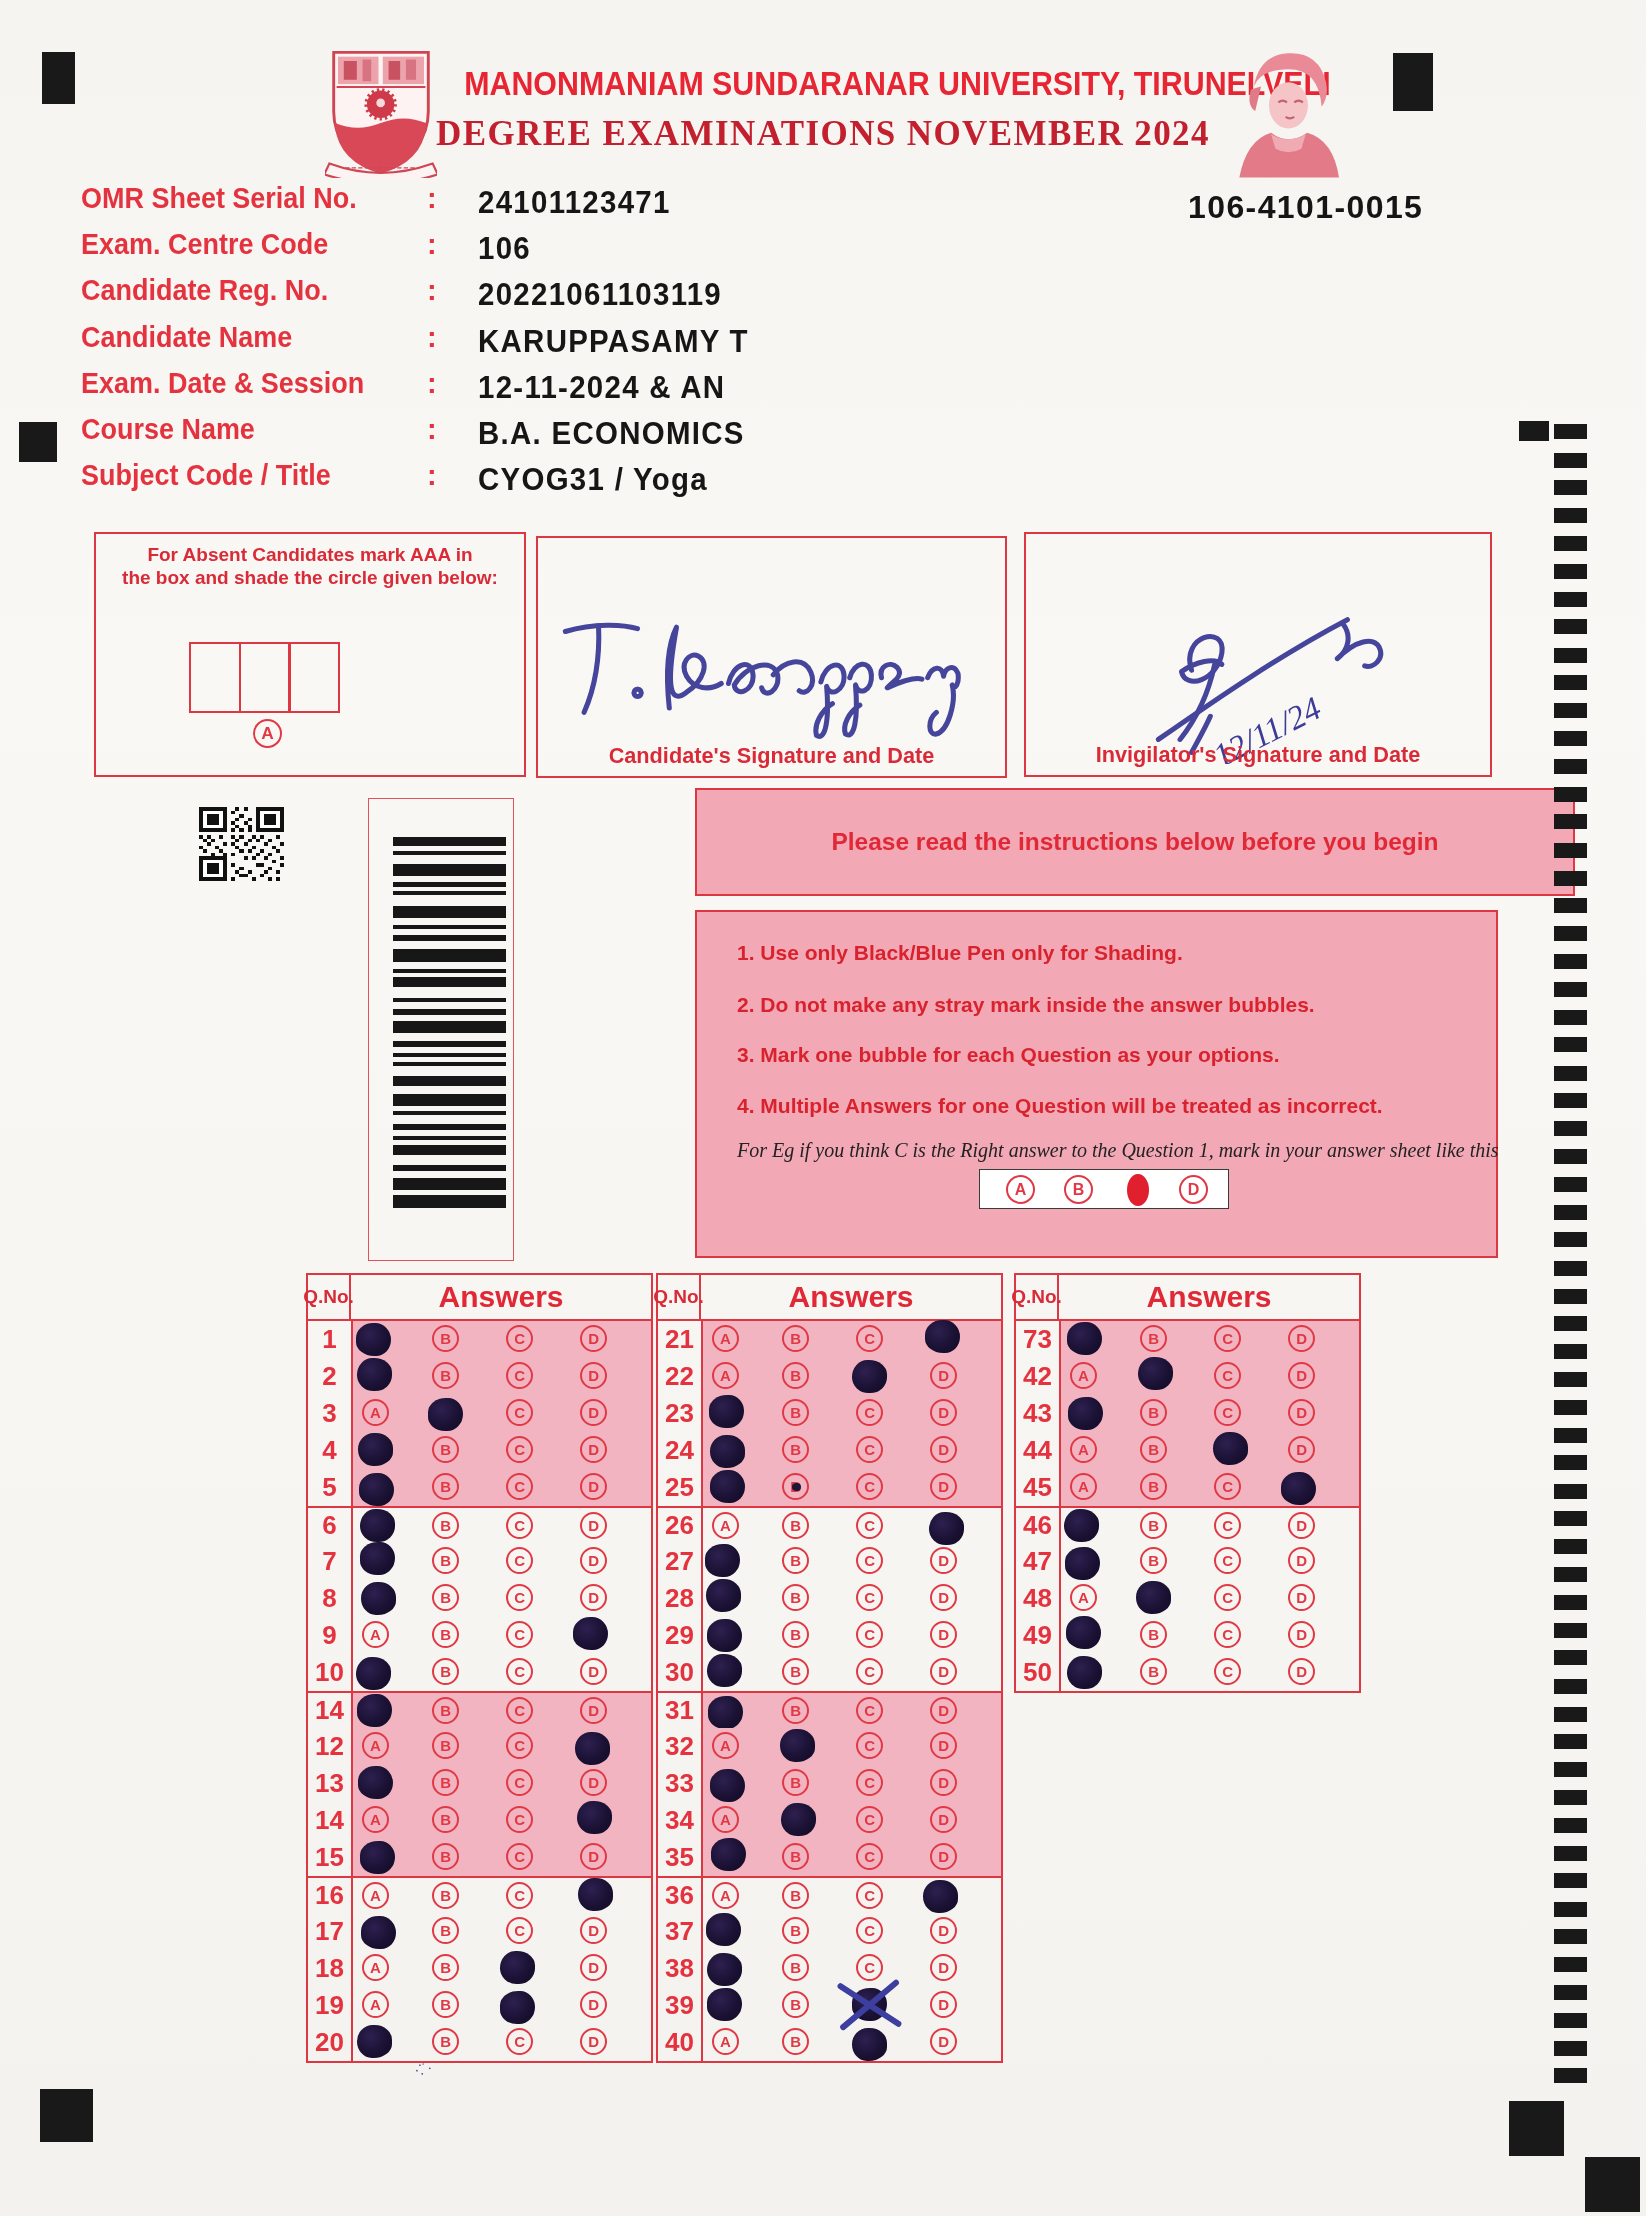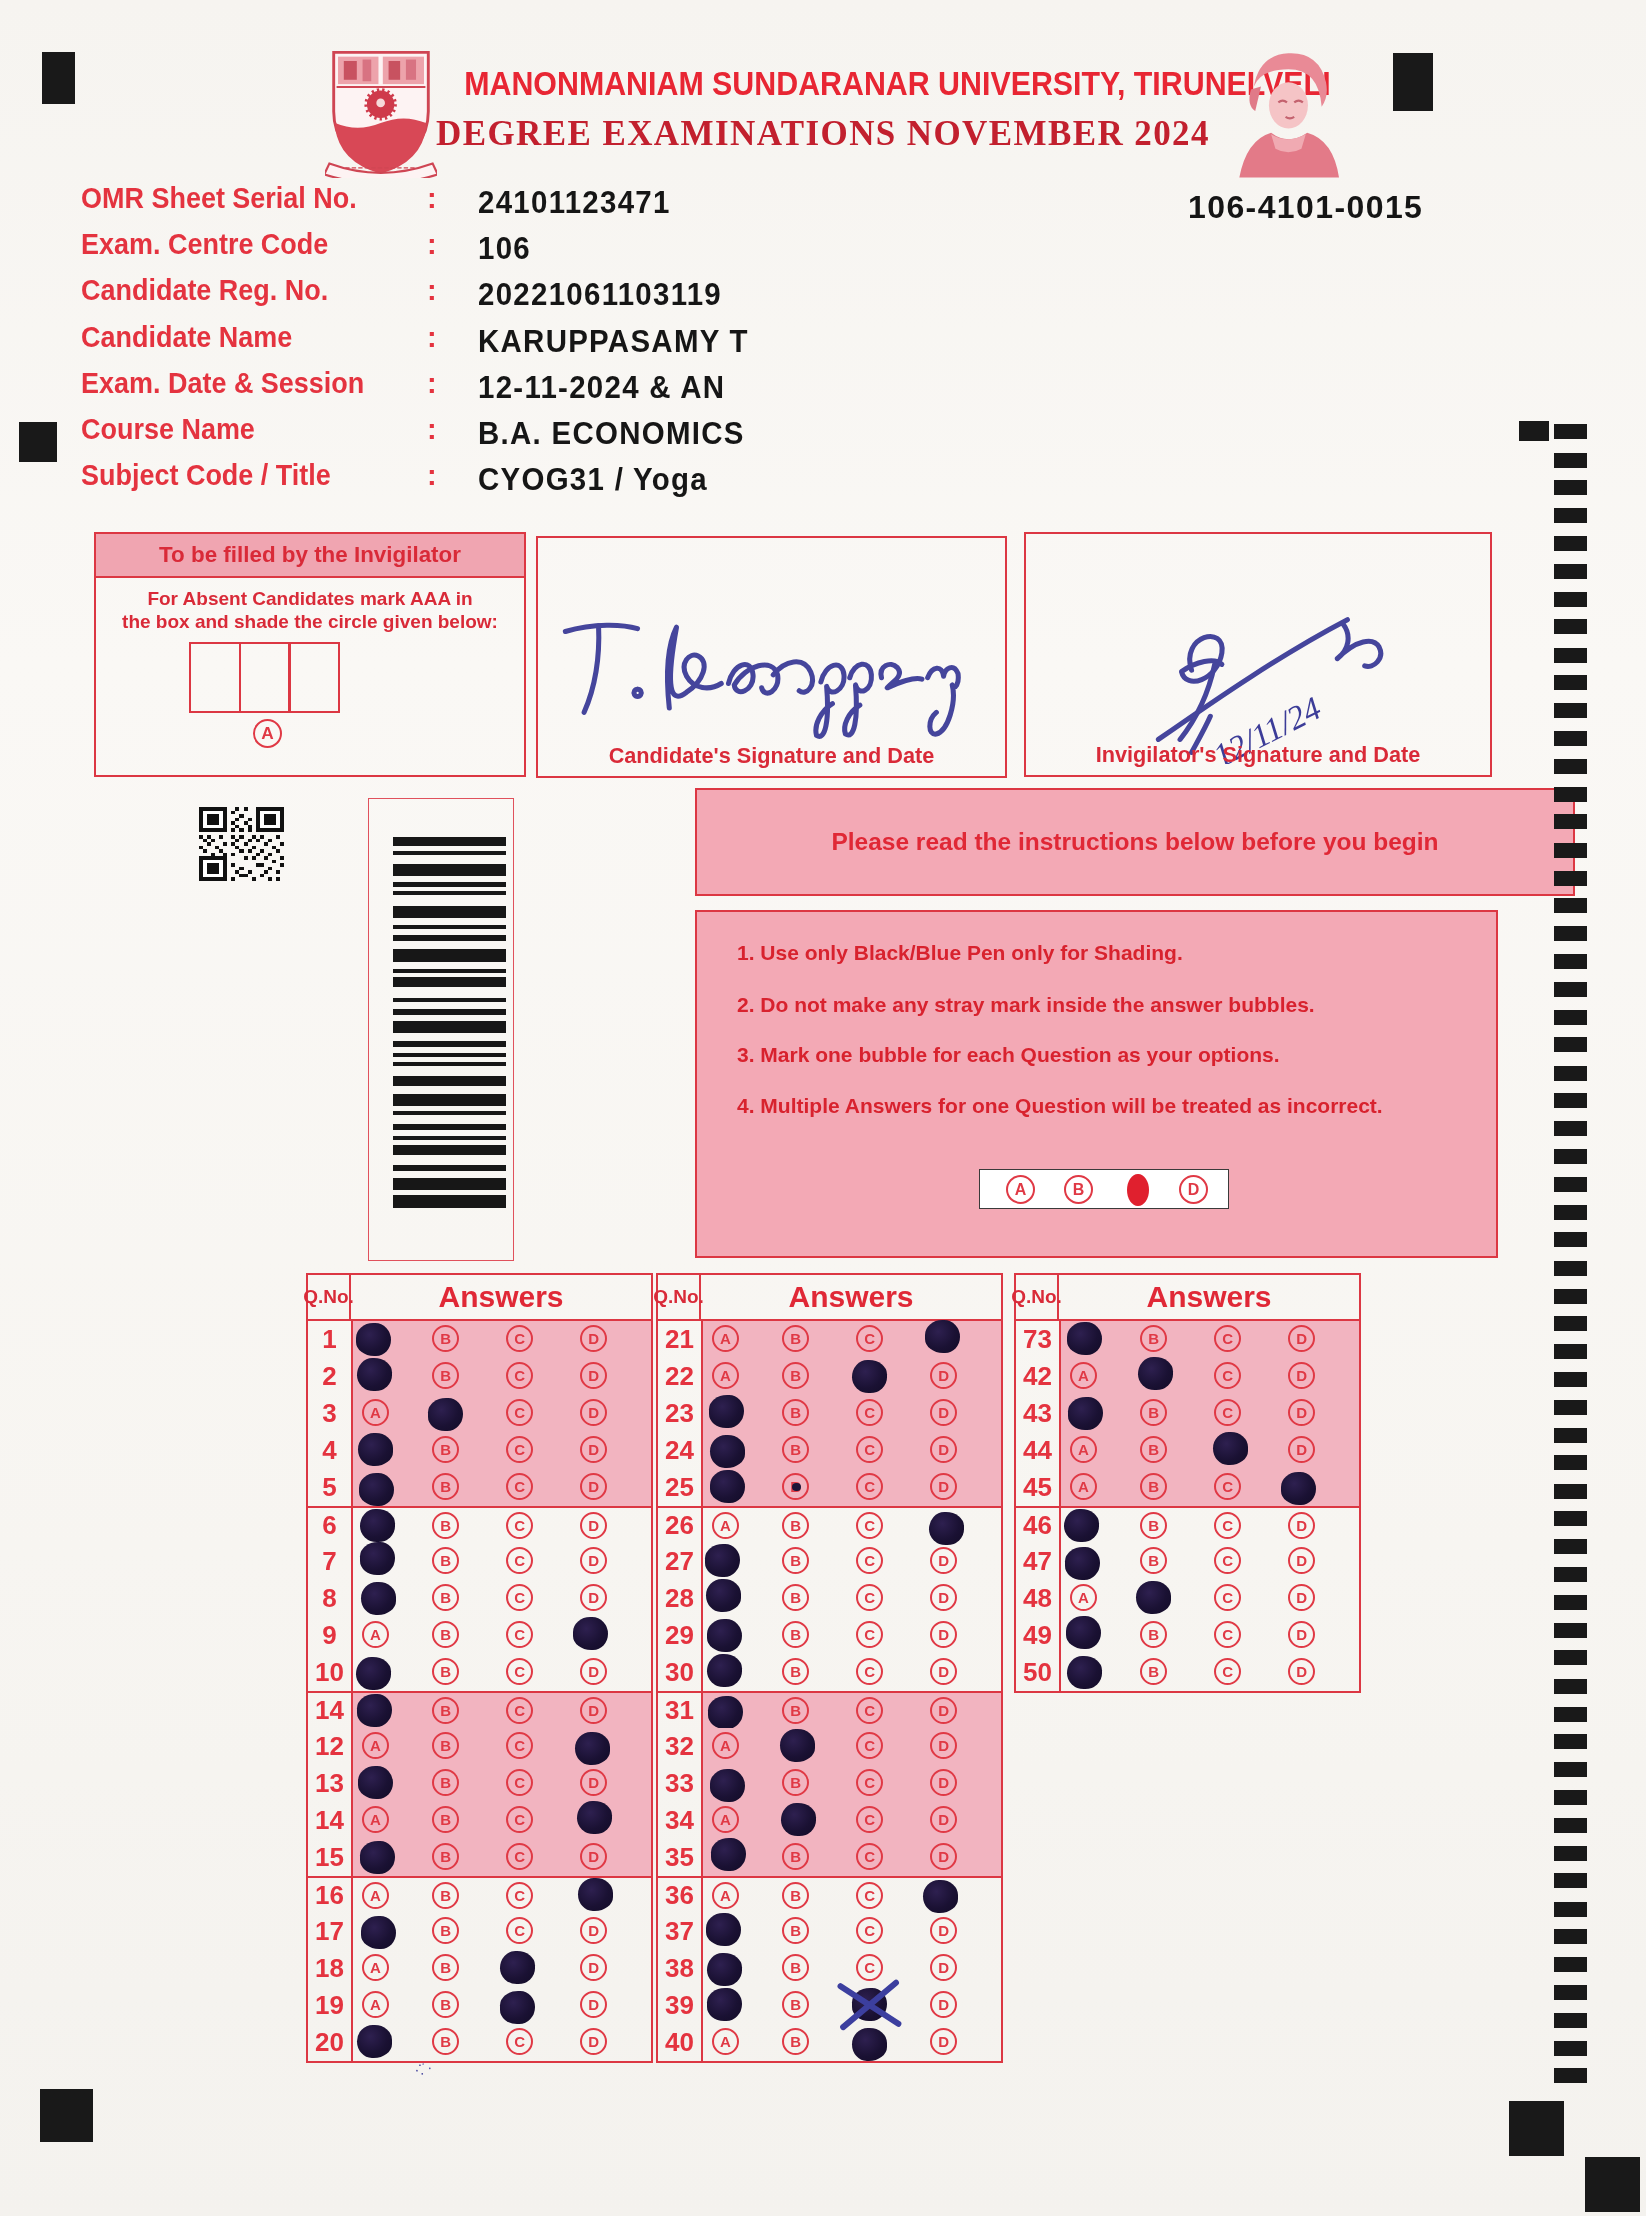--- a/index.html
+++ b/index.html
@@ -154,21 +154,20 @@
         <div class="d-value">B.A. ECONOMICS</div>
       </div>
       <div class="detail-row" style="top: 459px;">
         <div class="d-label">Subject Code / Title</div>
         <div class="d-colon">:</div>
         <div class="d-value">CYOG31 / Yoga</div>
       </div>
     </div>
 
   <div class="rbox" style="left:94px;top:532px;width:432px;height:245px;">
-    <div class="box1-band">To be filled by the Invigilator</div>
     <div class="box1-note">
       <div>For Absent Candidates mark AAA in</div>
       <div>the box and shade the circle given below:</div>
     </div>
     <div class="absent-squares">
       <div></div>
         <div></div>
         <div></div>
     </div>
     <span class="bubble absent-circle">A</span>
@@ -326,20 +325,21 @@
 
   <div class="rbox banner" style="left:695px;top:788px;width:880px;height:108px;">
     <span>Please read the instructions below before you begin</span>
   </div>
 
   <div class="rbox instr-box" style="left:695px;top:910px;width:803px;height:348px;">
     <div class="instr-item" style="top:29px;">1. Use only Black/Blue Pen only for Shading.</div>
     <div class="instr-item" style="top:81px;">2. Do not make any stray mark inside the answer bubbles.</div>
     <div class="instr-item" style="top:131px;text-align:right;">3. Mark one bubble for each Question as your options.</div>
     <div class="instr-item" style="top:182px;">4. Multiple Answers for one Question will be treated as incorrect.</div>
+    <div class="instr-eg" style="top:227px;">For Eg if you think C is the Right answer to the Question 1, mark in your answer sheet like this</div>
     <div class="eg-box">
       <span class="bubble" style="left:26px;">A</span>
       <span class="bubble" style="left:84px;">B</span>
       <span class="eg-fill"></span>
       <span class="bubble" style="left:199px;">D</span>
     </div>
   </div>
 
   <div class="smudge" style="left:415px;top:2059px;transform:rotate(-15deg);">⁖˙·</div>
 

